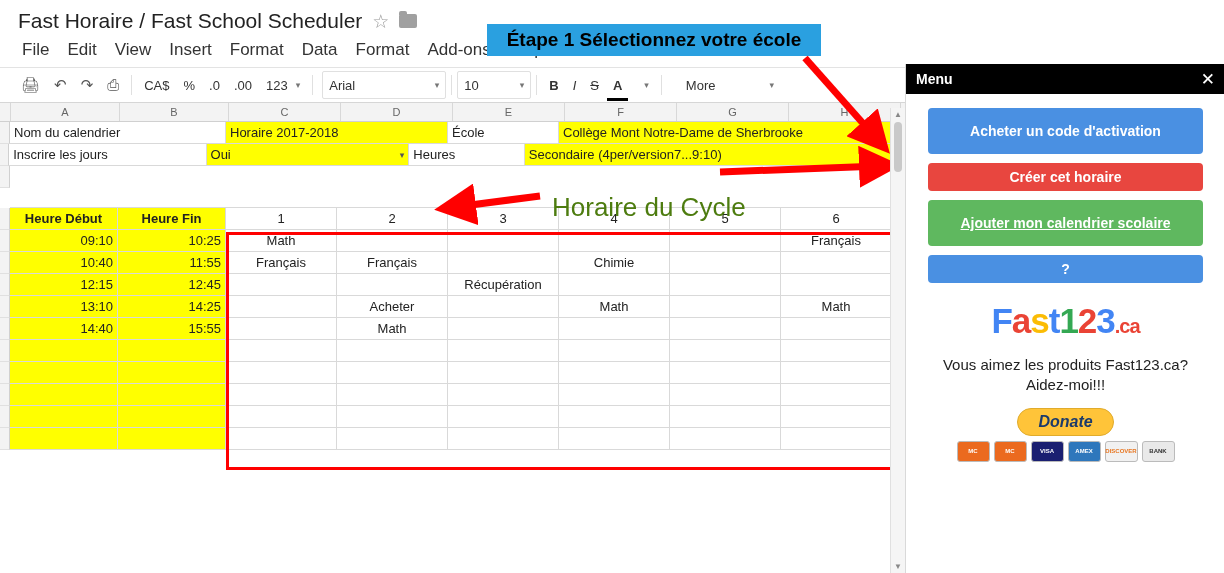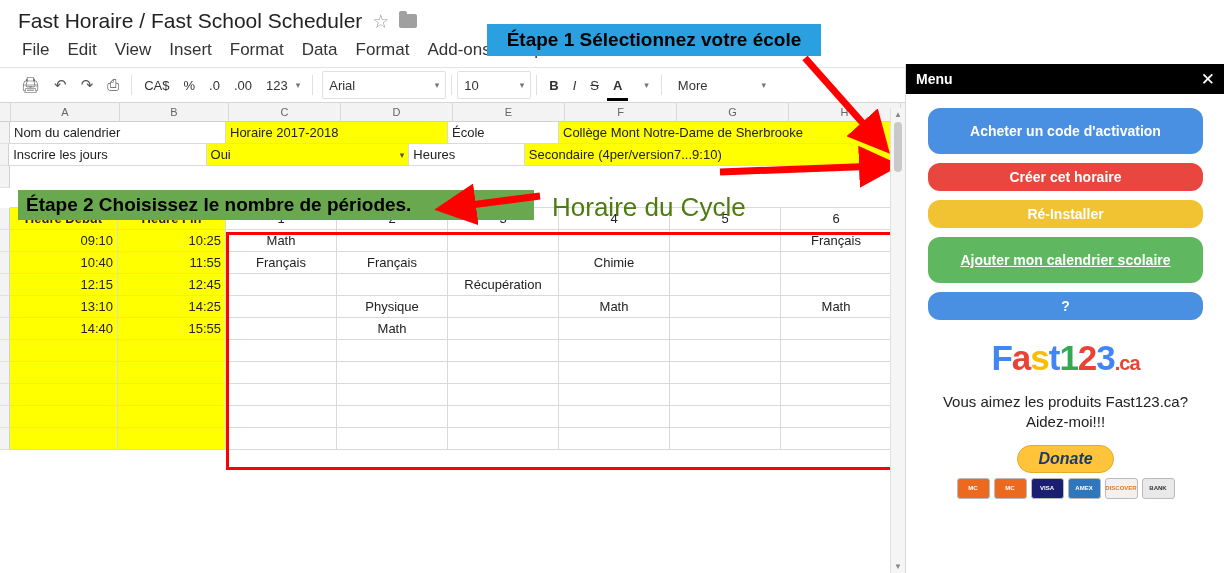--- a/index.html
+++ b/index.html
@@ -80,21 +80,21 @@
   .vscroll .up{top:2px;}
   .vscroll .down{bottom:2px;}
 
   
   .panel{position:absolute;left:905px;top:64px;width:319px;height:509px;background:#fff;border-left:1px solid #d9d9d9;}
   .panel-head{height:30px;background:#000;color:#fff;display:flex;align-items:center;justify-content:space-between;padding:0 10px;font-size:14px;font-weight:bold;}
   .panel-close{font-size:17px;font-weight:normal;cursor:pointer;}
   .panel-body{padding:14px 22px 0 22px;}
   .pbtn{
     display:flex;align-items:center;justify-content:center;text-align:center;
-    border-radius:12px;color:#fff;font-size:14px;font-weight:bold;
+    border-radius:4px;color:#fff;font-size:14px;font-weight:bold;
     margin-bottom:9px;line-height:1.15;padding:6px 4px;box-sizing:border-box;
   }
   .pbtn.blue{background:#4a90e2;height:46px;}
   .pbtn.red{background:#e8463f;height:28px;font-weight:bold;}
   .pbtn.yellow{background:#f1c232;color:#fff;height:28px;}
   .pbtn.green{background:#5fb85f;height:46px;text-decoration:underline;}
   .pbtn.blue2{background:#4a90e2;height:28px;}
 
   .logo{margin-top:18px;text-align:center;font-size:35px;font-weight:bold;letter-spacing:-1px;}
   .logo .l1{color:#4285f4;}.logo .l2{color:#ea4335;}.logo .l3{color:#fbbc05;}
@@ -165,21 +165,21 @@
           <span>10</span>
           <span class="caret">▾</span>
         </span>
       <span class="tb-sep"></span>
       <span class="tb-item tb-bold">B</span>
       <span class="tb-item tb-ital">I</span>
       <span class="tb-item tb-strike">S</span>
       <span class="tb-item tb-A">A</span>
       <span class="tb-item caret">▾</span>
       <span class="tb-sep"></span>
-      <span class="tb-item" style="margin-left:4px;gap:46px;">
+      <span class="tb-item" style="margin-left:12px;gap:46px;">
           <span>More</span>
           <span class="caret">▾</span>
         </span>
     </div>
 
     <div class="colhead">
       <div class="ch-corner"></div>
       <div class="cw-a">A</div>
       <div class="cw-b">B</div>
       <div class="cw-c">C</div>
@@ -266,21 +266,21 @@
             <div class="cell center" style="width: 111px;">Récupération</div>
             <div class="cell center" style="width: 111px;"></div>
             <div class="cell center" style="width: 111px;"></div>
             <div class="cell center" style="width: 111px;"></div>
           </div>
           <div class="row">
             <div class="rowlbl"></div>
             <div class="cell yellow right" style="width: 108px;">13:10</div>
             <div class="cell yellow right" style="width: 108px;">14:25</div>
             <div class="cell center" style="width: 111px;"></div>
-            <div class="cell center" style="width: 111px;">Physique</div>
+            <div class="cell center" style="width: 111px;">Acheter</div>
             <div class="cell center" style="width: 111px;"></div>
             <div class="cell center" style="width: 111px;">Math</div>
             <div class="cell center" style="width: 111px;"></div>
             <div class="cell center" style="width: 111px;">Math</div>
           </div>
           <div class="row">
             <div class="rowlbl"></div>
             <div class="cell yellow right" style="width: 108px;">14:40</div>
             <div class="cell yellow right" style="width: 108px;">15:55</div>
             <div class="cell center" style="width: 111px;"></div>
@@ -343,21 +343,20 @@
             <div class="cell center" style="width: 111px;"></div>
             <div class="cell center" style="width: 111px;"></div>
             <div class="cell center" style="width: 111px;"></div>
             <div class="cell center" style="width: 111px;"></div>
           </div>
         </div>
 
     </div>
 
     <div class="banner banner1">Étape 1 Sélectionnez votre école</div>
-    <div class="banner banner2">Étape 2 Choisissez le nombre de périodes.</div>
     <div class="cycle-title">Horaire du Cycle</div>
     <div class="redbox"></div>
 
     <svg class="arrow-svg">
       <defs>
         <marker id="ah" markerWidth="6" markerHeight="6" refX="3" refY="3" orient="auto">
           <path d="M0,0 L6,3 L0,6 z" fill="#ff0000"></path>
         </marker>
       </defs>
       <line x1="805" y1="58" x2="876" y2="138" stroke="#ff0000" stroke-width="7" marker-end="url(#ah)"></line>
@@ -373,21 +372,20 @@
   </div>
 
   <div class="panel">
     <div class="panel-head">
       <span>Menu</span>
       <span class="panel-close">✕</span>
     </div>
     <div class="panel-body">
       <div class="pbtn blue">Acheter un code d'activation</div>
       <div class="pbtn red">Créer cet horaire</div>
-      <div class="pbtn yellow">Ré-Installer</div>
       <div class="pbtn green">Ajouter mon calendrier scolaire</div>
       <div class="pbtn blue2">?</div>
 
       <div class="logo">
         <span class="l1">F</span><span class="l2">a</span><span class="l3">s</span><span class="l4">t</span><span class="l5">1</span><span class="l6">2</span><span class="l1">3</span><span class="ca">.ca</span>
       </div>
 
       <div class="promo">
         <div>Vous aimez les produits Fast123.ca?</div>
         <div>Aidez-moi!!!</div>

